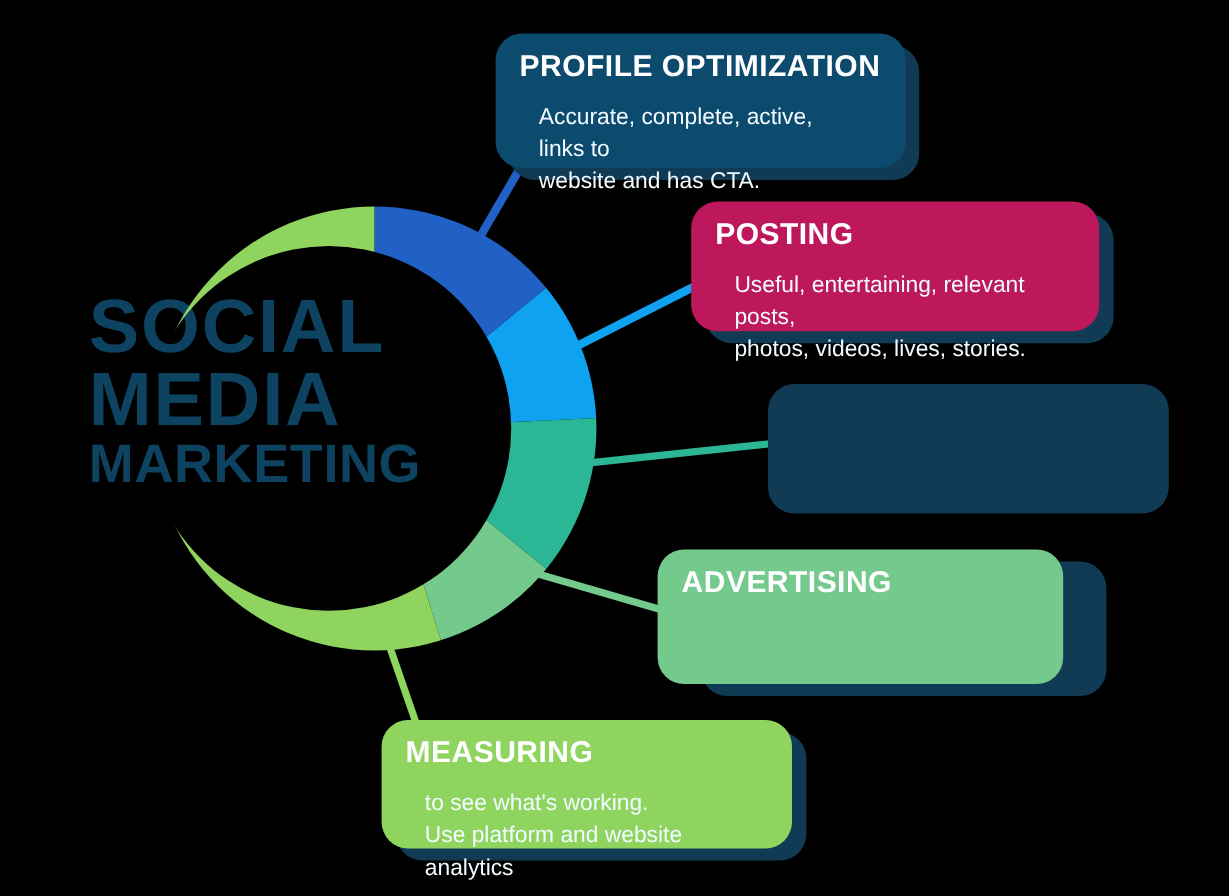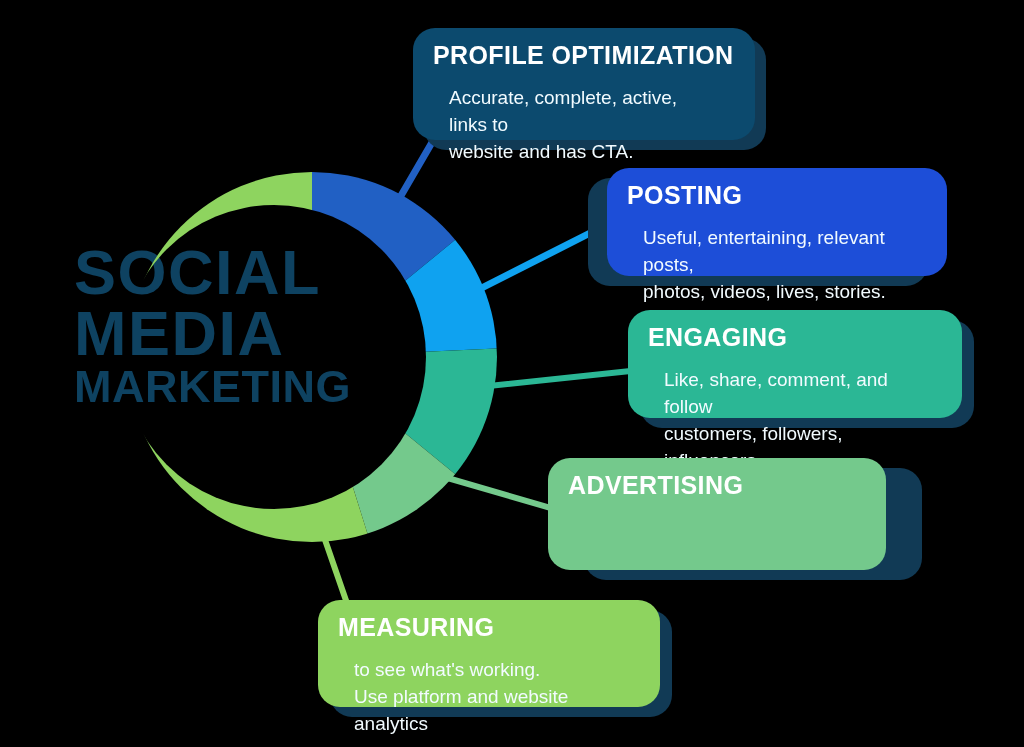--- a/index.html
+++ b/index.html
@@ -134,36 +134,29 @@
   <div class="card-shadow" style="left:424px; top:38px; width:342px; height:112px;"></div>
   <div class="card" style="left:413px; top:28px; width:342px; height:112px; background:#0c4a6e;">
     <p class="card-title">PROFILE OPTIMIZATION</p>
     <p class="card-body">
       <span class="l">Accurate, complete, active, links to</span>
       <span class="l">website and has CTA.</span>
     </p>
   </div>
 
   <div class="card-shadow" style="left:588px; top:178px; width:340px; height:108px;"></div>
-  <div class="card" style="left:607px; top:168px; width:340px; height:108px; background:#1d4ed8;">
+  <div class="card" style="left:576px; top:168px; width:340px; height:108px; background:#be185d;">
     <p class="card-title">POSTING</p>
     <p class="card-body">
       <span class="l">Useful, entertaining, relevant posts,</span>
       <span class="l">photos, videos, lives, stories.</span>
     </p>
   </div>
 
   <div class="card-shadow" style="left:640px; top:320px; width:334px; height:108px;"></div>
-  <div class="card" style="left:628px; top:310px; width:334px; height:108px; background:#2bb795;">
-    <p class="card-title">ENGAGING</p>
-    <p class="card-body">
-      <span class="l">Like, share, comment, and follow</span>
-      <span class="l">customers, followers, influencers.</span>
-    </p>
-  </div>
 
   <div class="card-shadow" style="left:584px; top:468px; width:338px; height:112px;"></div>
   <div class="card" style="left:548px; top:458px; width:338px; height:112px; background:#74c98c;">
     <p class="card-title">ADVERTISING</p>
   </div>
 
   <div class="card-shadow" style="left:330px; top:610px; width:342px; height:107px;"></div>
   <div class="card" style="left:318px; top:600px; width:342px; height:107px; background:#8ed45f;">
     <p class="card-title">MEASURING</p>
     <p class="card-body">

